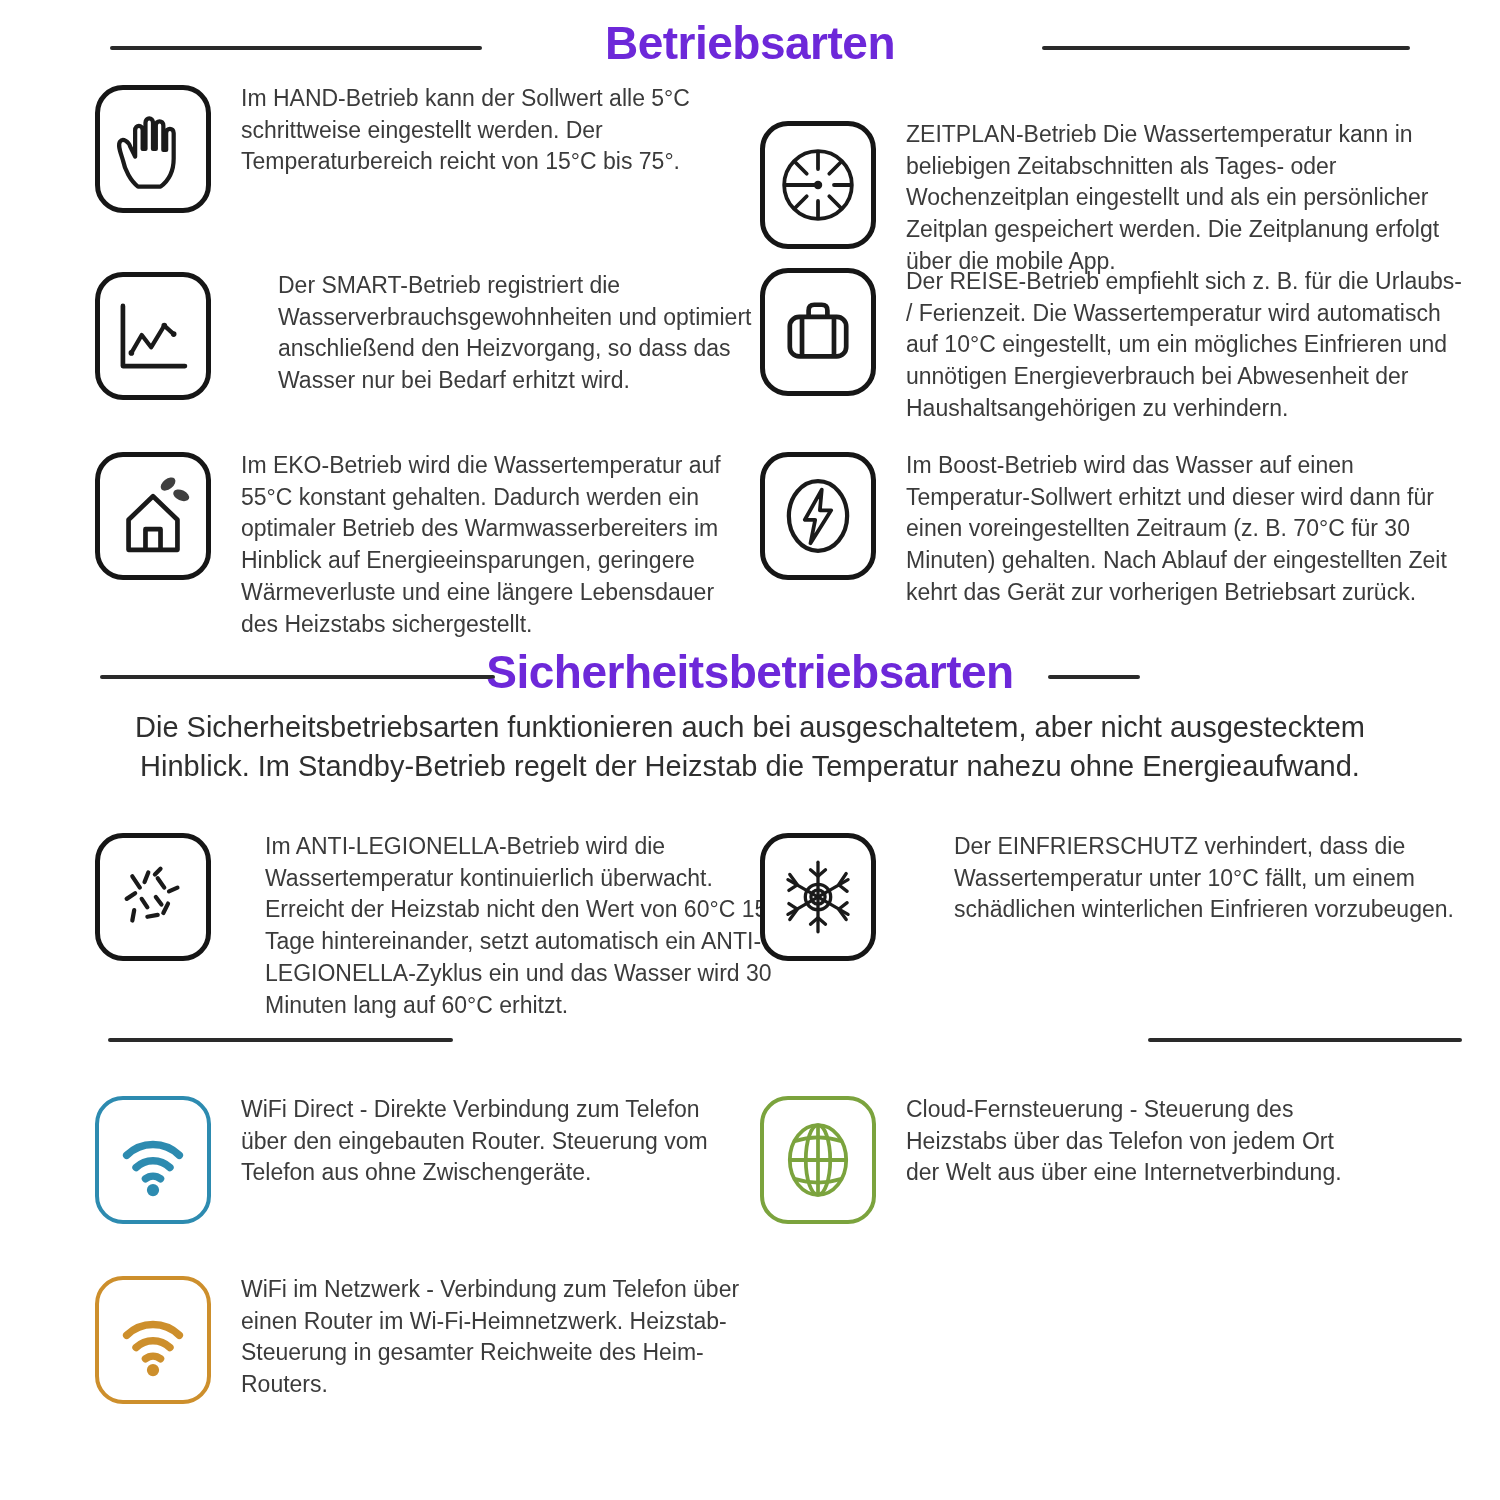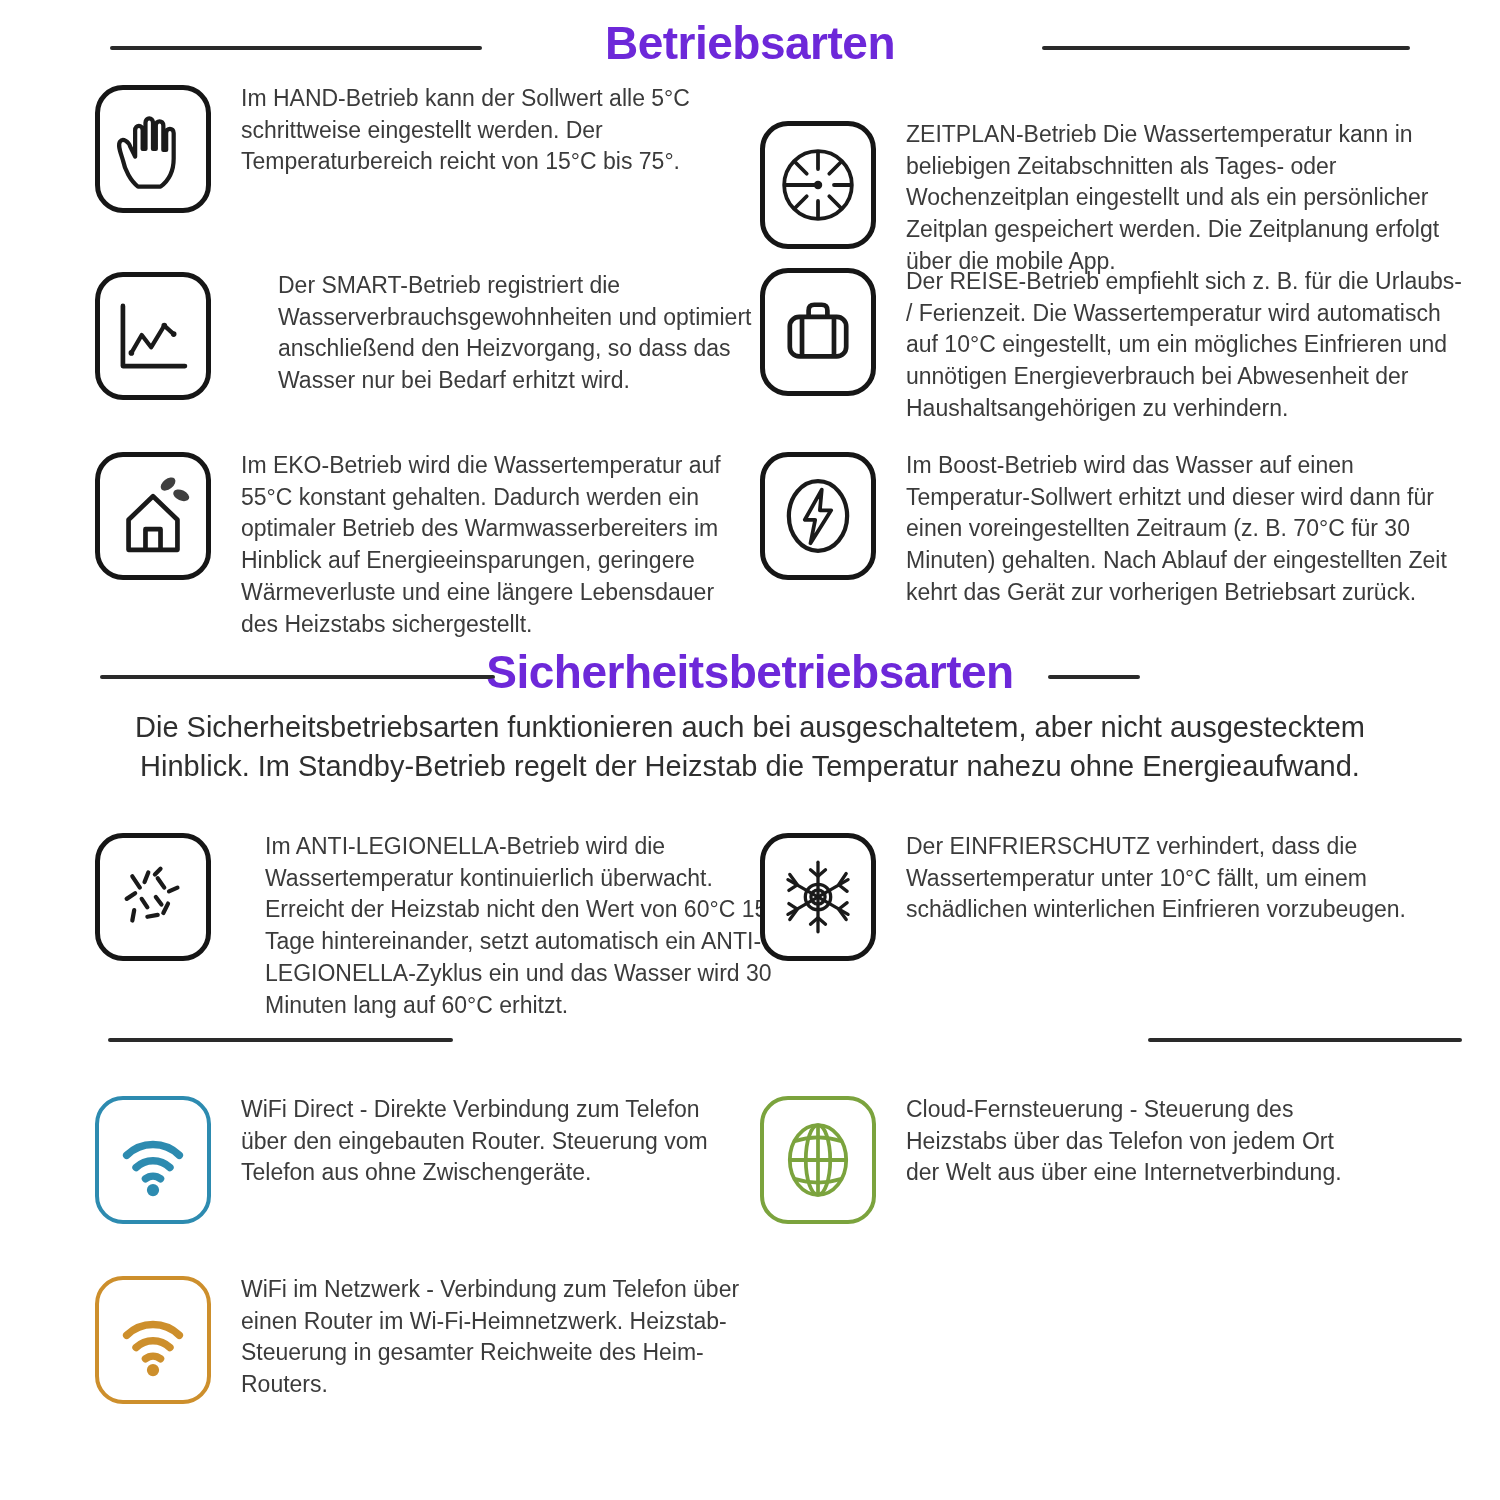--- a/index.html
+++ b/index.html
@@ -141,21 +141,21 @@
         <line x1="53" y1="50" x2="59" y2="58"></line>
         <line x1="66" y1="57" x2="61" y2="67"></line>
         <line x1="30" y1="64" x2="28" y2="75"></line>
         <line x1="44" y1="71" x2="55" y2="69"></line>
         <line x1="58" y1="20" x2="52" y2="26"></line>
       </svg>
     </div>
     <div class="item-text w515">Im ANTI-LEGIONELLA-Betrieb wird die Wassertemperatur kontinuierlich überwacht. Erreicht der Heizstab nicht den Wert von 60°C 15 Tage hintereinander, setzt automatisch ein ANTI-LEGIONELLA-Zyklus ein und das Wasser wird 30 Minuten lang auf 60°C erhitzt.</div>
   </div>
 
-  <div class="item" style="left:760px;top:833px;">
+  <div class="item" style="left:760px;top:833px;gap:48px;">
     <div class="icon-box">
       <svg viewBox="0 0 100 100" fill="none" stroke="#1a1a1a" stroke-width="3.5" stroke-linecap="round" stroke-linejoin="round">
         <line x1="50" y1="13" x2="50" y2="87"></line>
         <line x1="18" y1="31.5" x2="82" y2="68.5"></line>
         <line x1="18" y1="68.5" x2="82" y2="31.5"></line>
         <path d="M42 21 L50 28 L58 21"></path>
         <path d="M42 79 L50 72 L58 79"></path>
         <path d="M19 43 L28 37 L20 26"></path>
         <path d="M19 57 L28 63 L20 74"></path>
         <path d="M80 25 L72 37 L81 44"></path>

